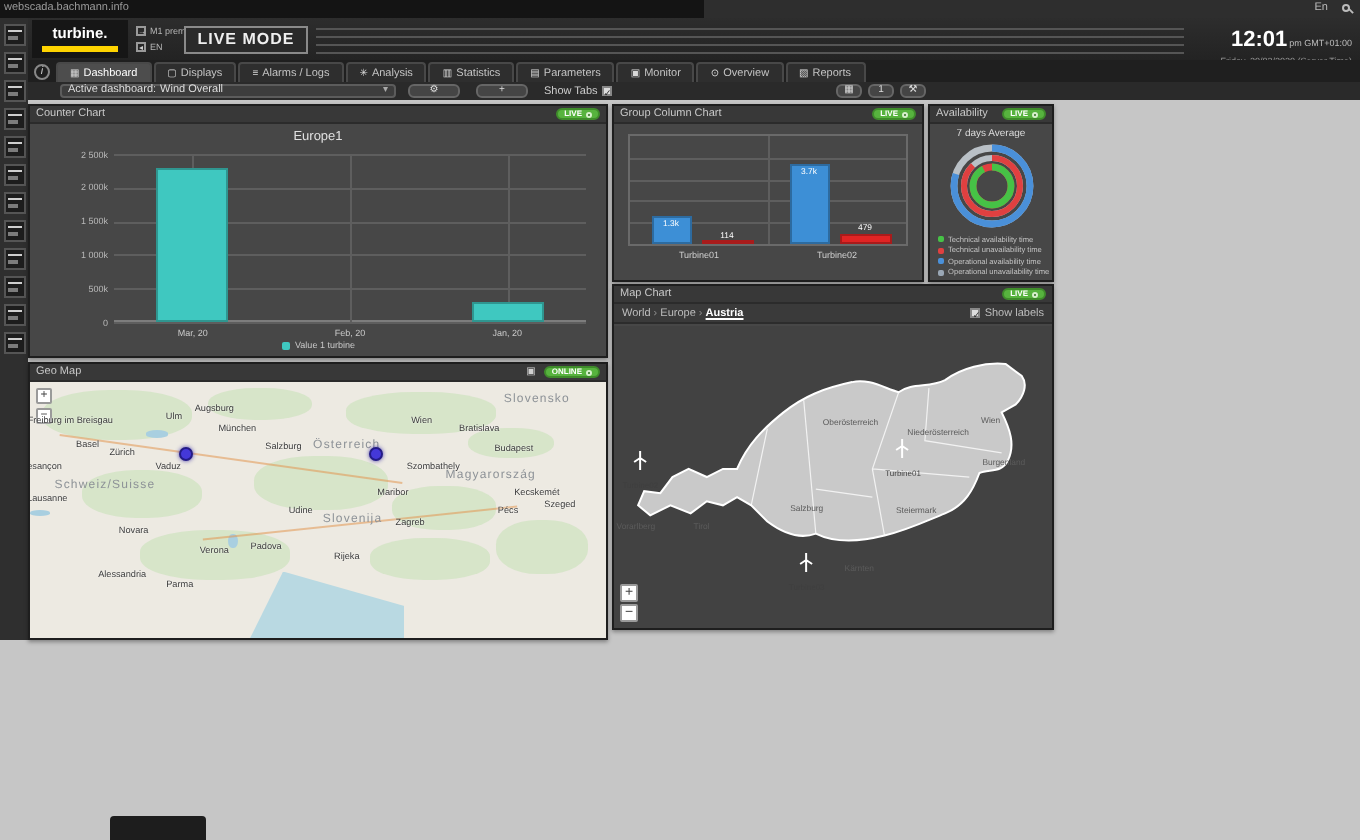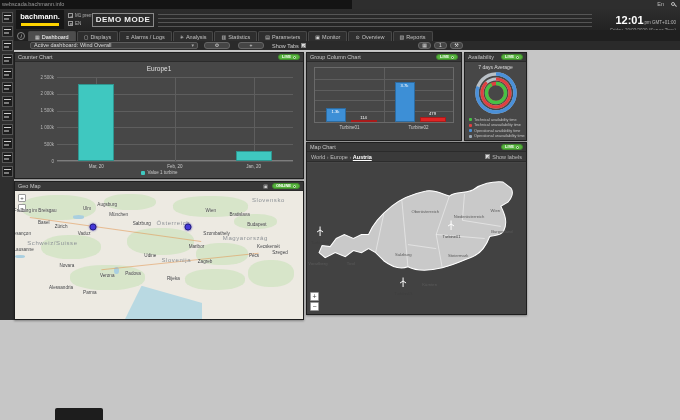--- a/index.html
+++ b/index.html
@@ -110,34 +110,34 @@
 
   <div class="topstrip">
     <div class="half"></div>
     <span class="url">webscada.bachmann.info</span>
     <span class="lang">En</span>
     <span class="mag"></span>
   </div>
 
   <div class="header">
     <div class="logobox">
-      <div class="lg">bachmann.</div>
+      <div class="lg">turbine.</div>
       <div class="ybar"></div>
     </div>
     <div class="licblock">
       <div class="row">
           <span class="miniico">→</span>
           <span>M1 premium</span>
         </div>
       <div class="row">
           <span class="miniico">◂</span>
           <span>EN</span>
         </div>
     </div>
-    <div class="demobox">DEMO MODE</div>
+    <div class="demobox">LIVE MODE</div>
     <div class="hlines"></div>
     <div class="clock">
       <div><span class="t1">12:01</span><span class="t2">pm GMT+01:00</span></div>
       <div class="t3">Friday, 20/03/2020 (Server Time)</div>
     </div>
   </div>
 
   <div class="tabbar">
     <div class="infoico">i</div>
     <div class="tabs">

